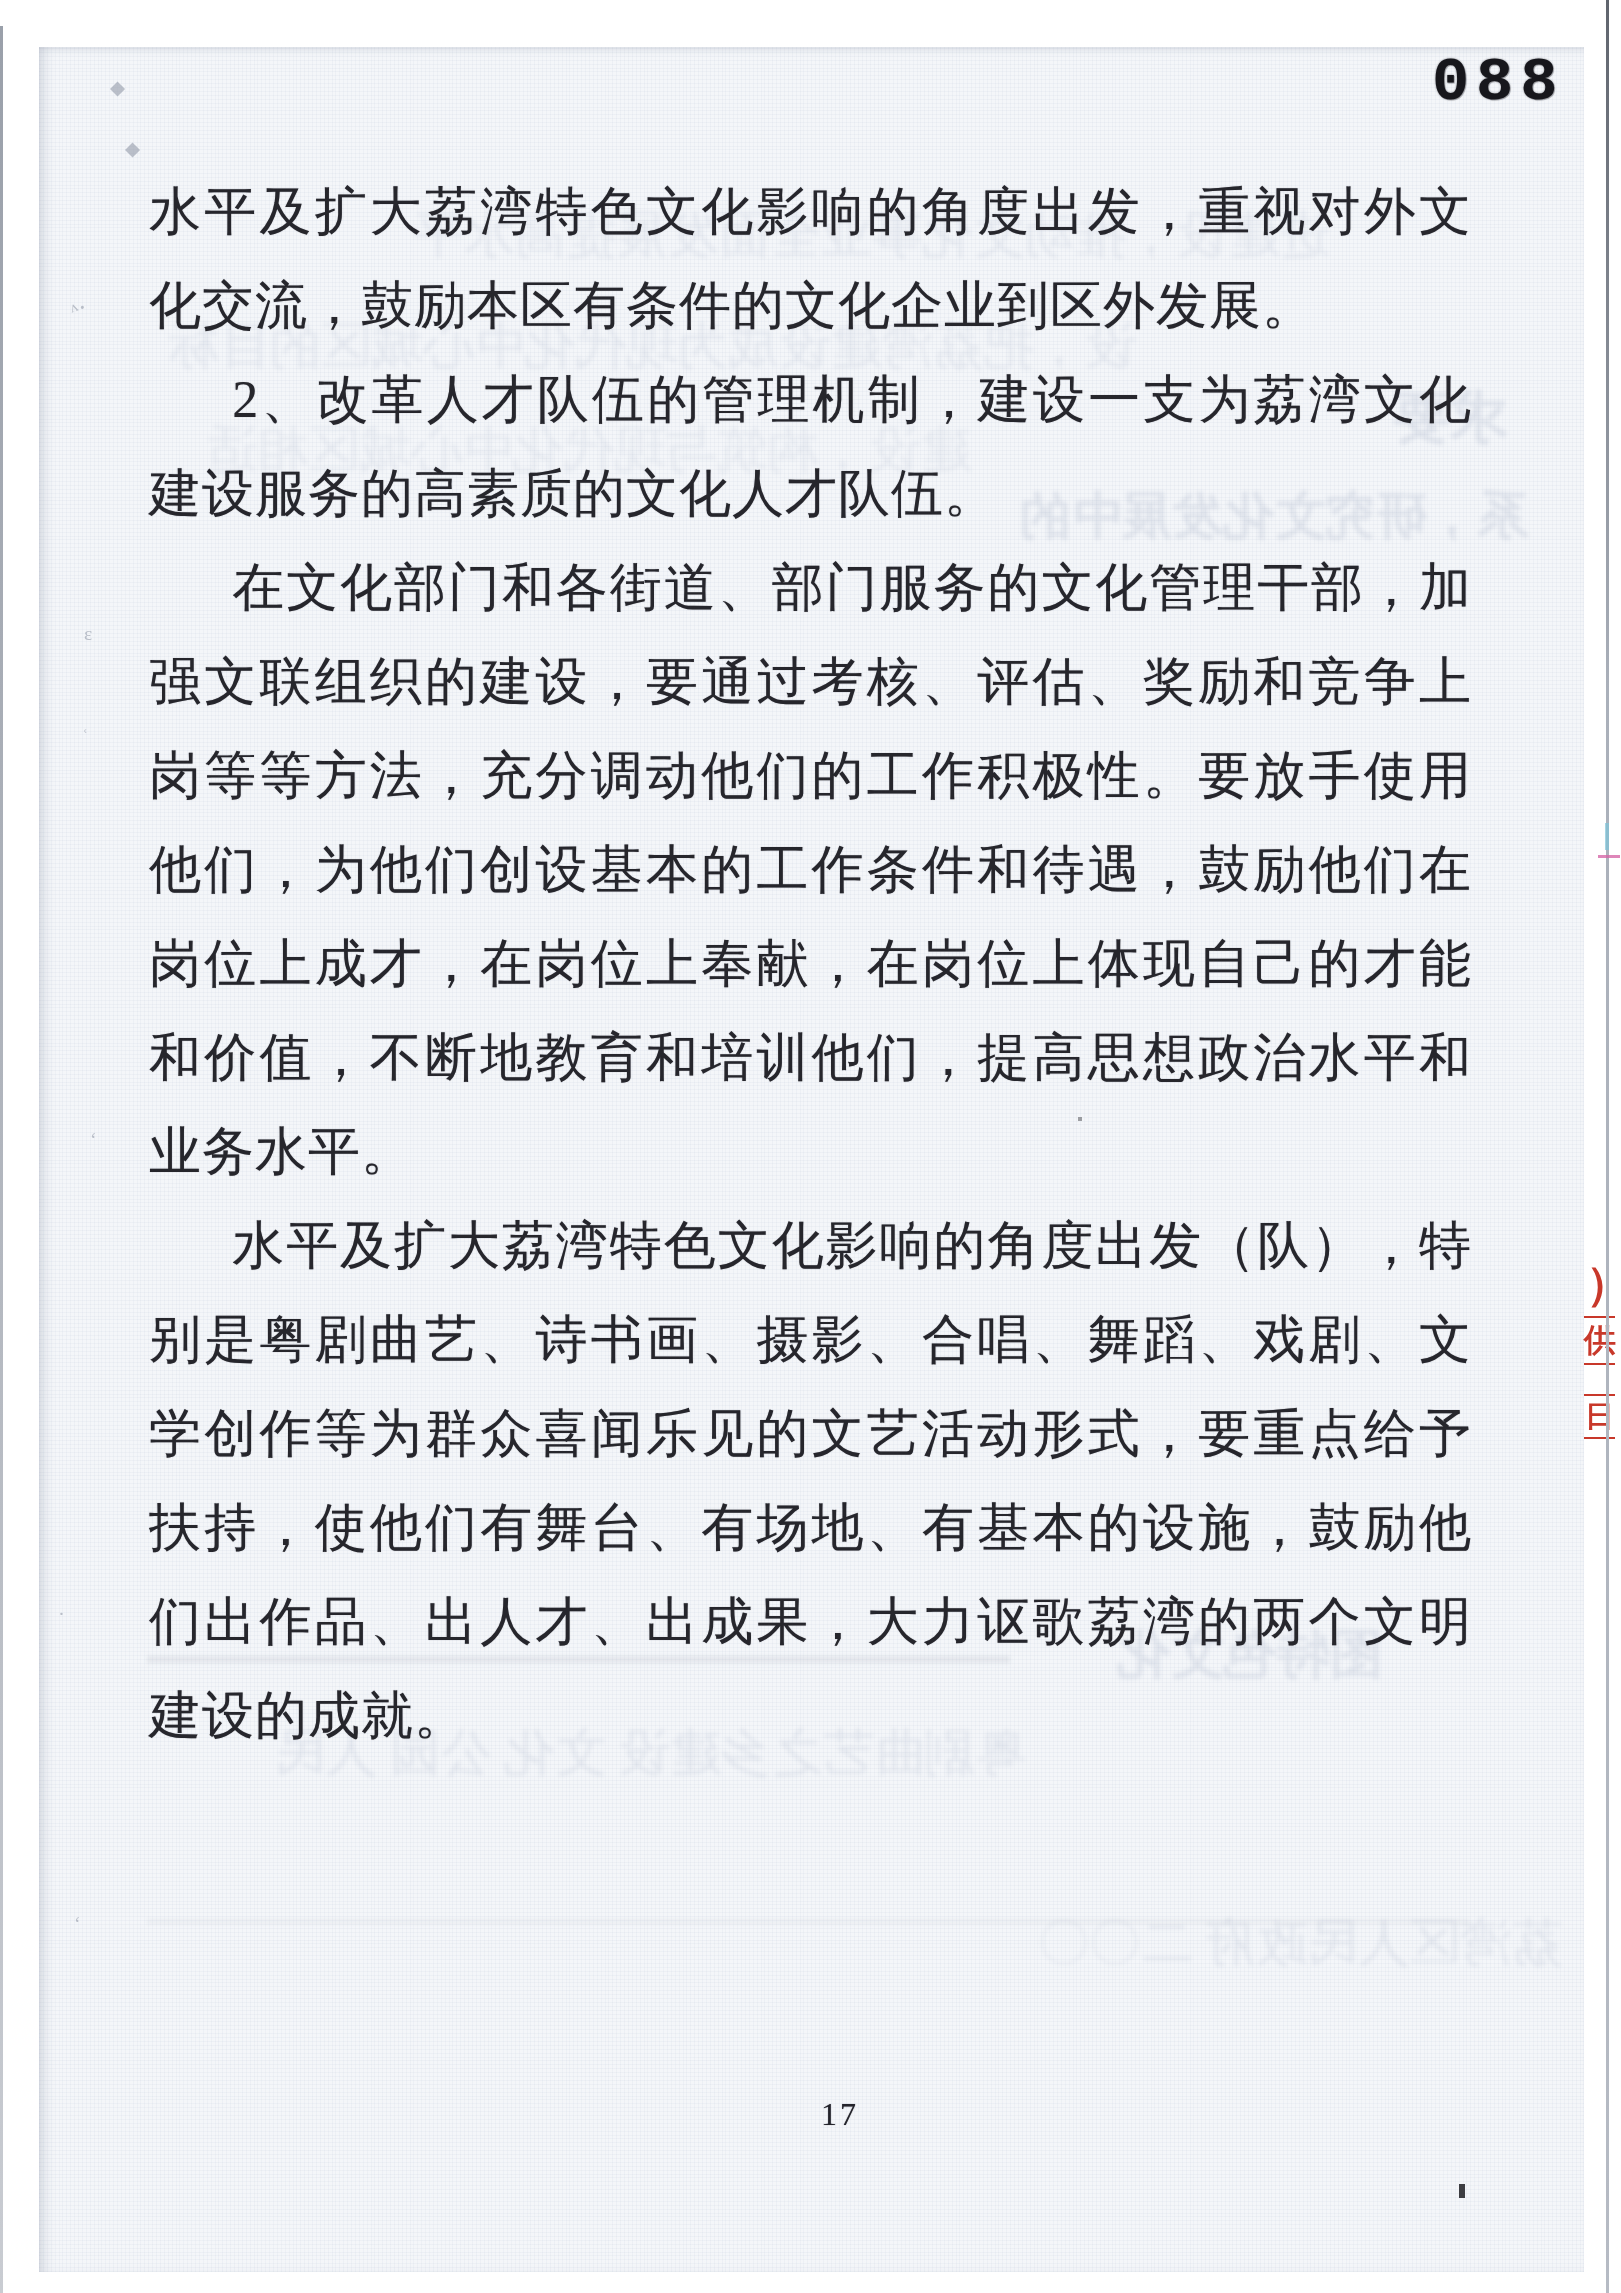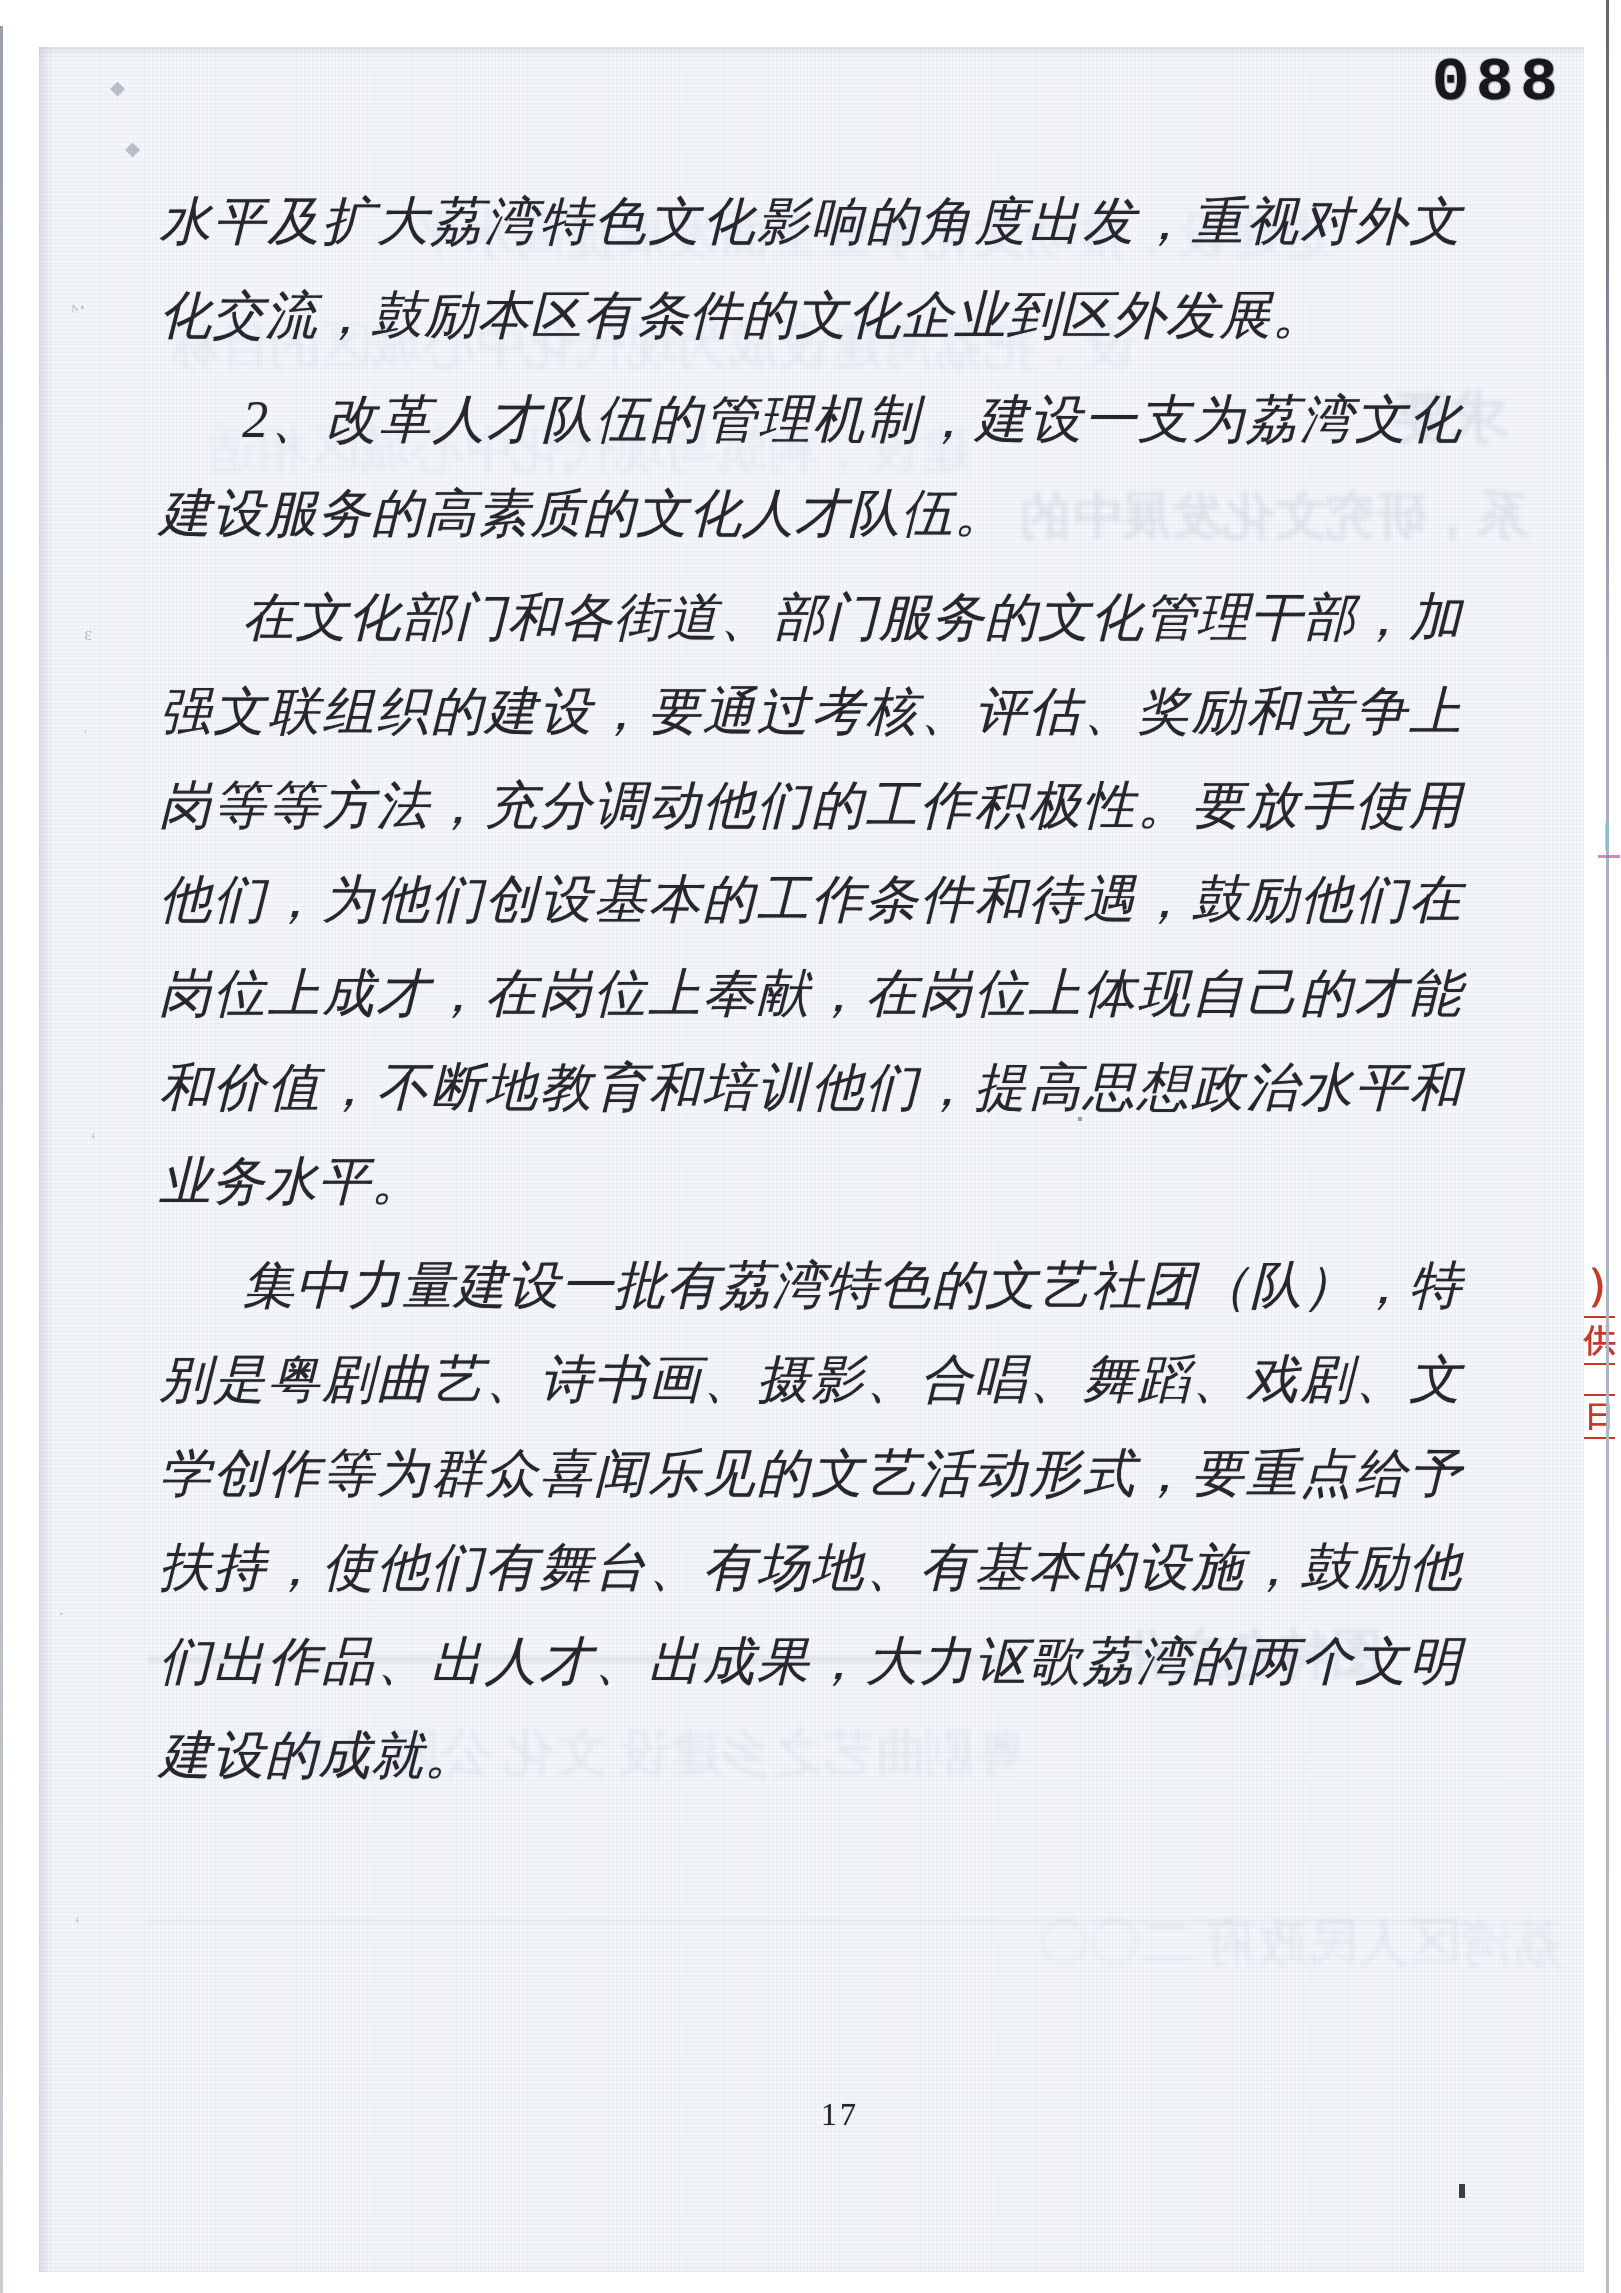--- a/index.html
+++ b/index.html
@@ -45,21 +45,21 @@
     text-shadow:0 0 2px rgba(20,20,28,.55), 1px 1px 0 rgba(20,20,28,.25);
   }
   
   .body-text{
     position:absolute;left:149px;top:165px;width:1323px;
     font-size:52px;line-height:94px;letter-spacing:1px;
     color:#26262c;
     text-align:justify;text-align-last:left;
     text-shadow:0 0 1px rgba(35,35,48,.45);
   }
-  .para{margin:10px;text-indent:1.6em;font-style:italic;}
+  .para{margin:0;text-indent:1.6em;}
   .para.no-indent{text-indent:0;}
   
   .page-number{
     position:absolute;left:821px;top:2096px;
     font-size:32px;letter-spacing:2.9px;color:#24242b;
     text-shadow:0 0 1px rgba(35,35,48,.5);
   }
   
   .red-marks{
     position:absolute;left:1582px;top:1259px;width:39px;height:196px;
@@ -118,21 +118,21 @@
   <span class="speck" style="left:125px;top:137px;">◆</span>
   <div class="speck-dot" style="left:1459px;top:2184px;width:5.9px;height:13.7px;opacity:.85;"></div>
   <div class="speck-dot" style="left:1078px;top:1117px;width:3.9px;height:3.9px;opacity:.4;"></div>
 
   <div class="stamp-number">088</div>
 
   <div class="body-text">
     <p class="para no-indent">水平及扩大荔湾特色文化影响的角度出发，重视对外文化交流，鼓励本区有条件的文化企业到区外发展。</p>
     <p class="para">2、改革人才队伍的管理机制，建设一支为荔湾文化建设服务的高素质的文化人才队伍。</p>
     <p class="para">在文化部门和各街道、部门服务的文化管理干部，加强文联组织的建设，要通过考核、评估、奖励和竞争上岗等等方法，充分调动他们的工作积极性。要放手使用他们，为他们创设基本的工作条件和待遇，鼓励他们在岗位上成才，在岗位上奉献，在岗位上体现自己的才能和价值，不断地教育和培训他们，提高思想政治水平和业务水平。</p>
-    <p class="para">集中力量建设一批有荔湾特色的文艺社团（队），特别是粤剧曲艺、诗书画、摄影、合唱、舞蹈、戏剧、文学创作等为群众喜闻乐见的文艺活动形式，要重点给予扶持，使他们有舞台、有场地、有基本的设施，鼓励他们出作品、出人才、出成果，大力讴歌荔湾的两个文明建设的成就。</p>
+    <p class="para">水平及扩大荔湾特色文化影响的角度出发（队），特别是粤剧曲艺、诗书画、摄影、合唱、舞蹈、戏剧、文学创作等为群众喜闻乐见的文艺活动形式，要重点给予扶持，使他们有舞台、有场地、有基本的设施，鼓励他们出作品、出人才、出成果，大力讴歌荔湾的两个文明建设的成就。</p>
   </div>
 
   <div class="red-marks">
     <span class="rm-paren">）</span>
     <span class="rm-boxed">供</span>
     <span class="rm-boxed rm-day">日</span>
   </div>
 
   <div class="edge-right"></div>
   <div class="cyan-tick"></div>

